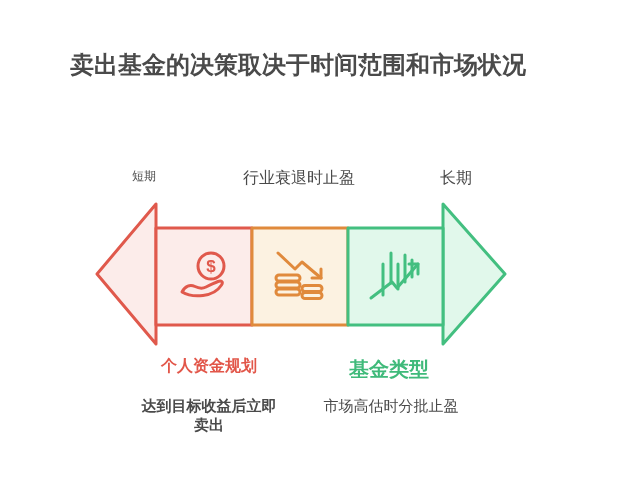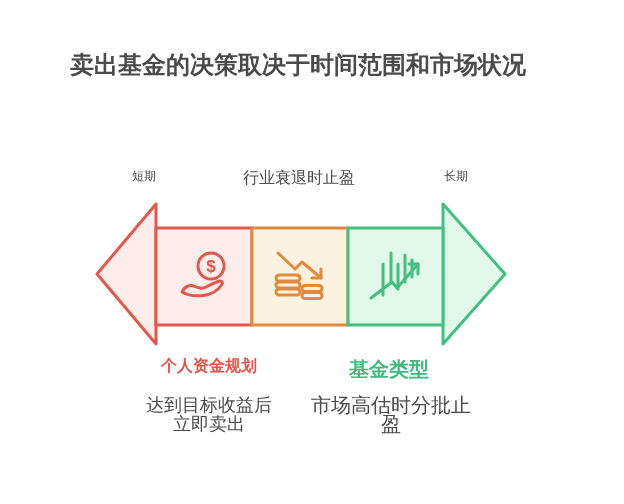--- a/index.html
+++ b/index.html
@@ -7,25 +7,25 @@
     position:relative; width:624px; height:504px;
     background:var(--background,#fff);
     font-family:"Liberation Sans", sans-serif;
     overflow:hidden;
   }
   .txt { position:absolute; text-align:center; color:var(--text-gray,#4a4a4a); }
   #title            { top:49px;  left:0;    width:596px; font-size:24px; font-weight:bold; letter-spacing:0; }
   #fund-type-label  { top:130px; left:218px; width:160px; font-size:20px; font-weight:bold; color:var(--orange-label); }
   #short-term       { top:168px; left:104px; width:80px;  font-size:12px; }
   #industry-desc    { top:168px; left:219px; width:160px; font-size:16px; }
-  #long-term        { top:168px; left:416px; width:80px;  font-size:12px; }
+  #long-term        { top:168px; left:416px; width:80px;  font-size:16px; }
   #personal-label   { top:356px; left:129px; width:160px; font-size:16px; font-weight:bold; color:var(--red-label); }
   #market-label     { top:356px; left:309px; width:160px; font-size:20px; font-weight:bold; color:var(--green-label); }
-  #personal-desc    { top:396px; left:139px; width:140px; font-size:18px; line-height:19px; }
-  #market-desc      { top:396px; left:311px; width:160px; font-size:20px; line-height:19px; }
+  #personal-desc    { top:396px; left:139px; width:140px; font-size:15px; line-height:19px;font-weight:bold; }
+  #market-desc      { top:396px; left:311px; width:160px; font-size:15px; line-height:19px; }
 
   svg.diagram { position:absolute; left:0; top:0; }
   .shape-red    { fill:var(--red-fill);    stroke:var(--red); }
   .shape-orange { fill:var(--orange-fill); stroke:var(--orange); }
   .shape-green  { fill:var(--green-fill);  stroke:var(--green); }
   .shape-red, .shape-orange, .shape-green { stroke-width:3; stroke-linejoin:round; }
 
   .icon-red    * { stroke:var(--red);    fill:none; stroke-width:3; stroke-linecap:round; stroke-linejoin:round; }
   .icon-orange * { stroke:var(--orange); fill:none; stroke-width:3; stroke-linecap:round; stroke-linejoin:round; }
   .icon-green  * { stroke:var(--green);  fill:none; stroke-width:3; stroke-linecap:round; stroke-linejoin:round; }

